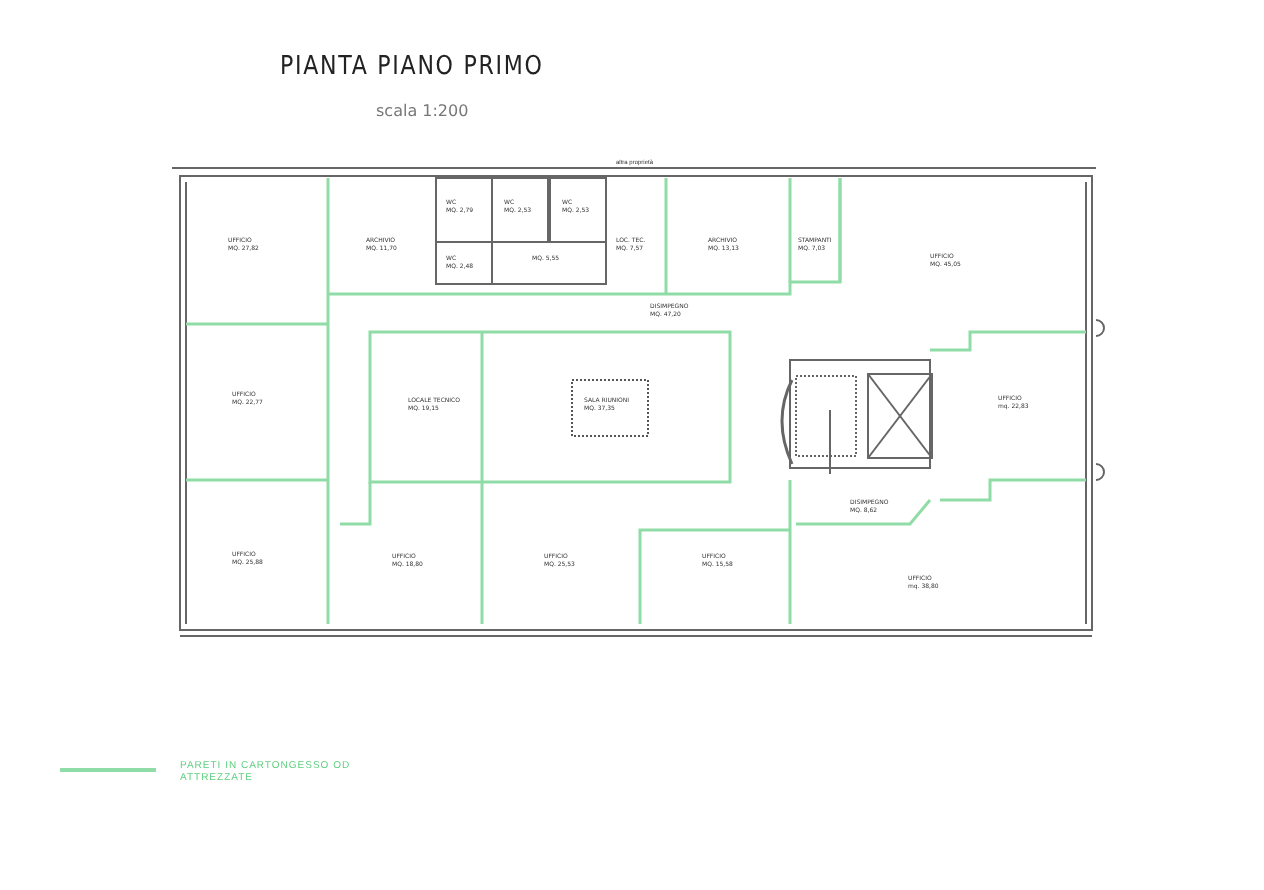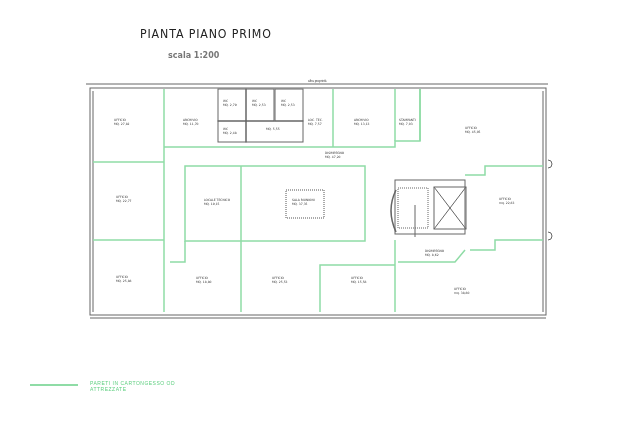--- a/index.html
+++ b/index.html
@@ -1,18 +1,18 @@
 <!DOCTYPE html>
 <html><head>
   <meta charset="utf-8">
   <style>
     html, body { margin:0; padding:0; background:#ffffff; }
     body { width:632px; height:445px; position:relative; overflow:hidden; font-family:"Liberation Sans", sans-serif; }
     .title { position:absolute; left:140px; top:26px; font-size:13px; letter-spacing:1px; color:#222; font-family:"DejaVu Sans", sans-serif; transform:scaleX(0.85); transform-origin:left; }
-    .scale { position:absolute; left:168px; top:51px; font-size:8px; color:#777; font-family:"DejaVu Sans", sans-serif;font-weight:bold; }
+    .scale { position:absolute; left:188px; top:51px; font-size:8px; color:#777; font-family:"DejaVu Sans", sans-serif; }
     .adj { position:absolute; left:308px; top:79px; font-size:3px; color:#333; }
     svg { position:absolute; left:0; top:0; }
     .lbl { position:absolute; font-size:3px; line-height:3.5px; color:#333; white-space:nowrap; font-family:"DejaVu Sans", sans-serif; }
     .legend-line { position:absolute; left:30px; top:384px; width:48px; height:2px; background:#8fdca6; }
     .legend-text { position:absolute; left:90px; top:380px; font-size:5px; line-height:6px; color:#5fcf80; letter-spacing:0.5px; }
   </style>
 </head>
 <body>
 
 <div class="title">PIANTA PIANO PRIMO</div>

